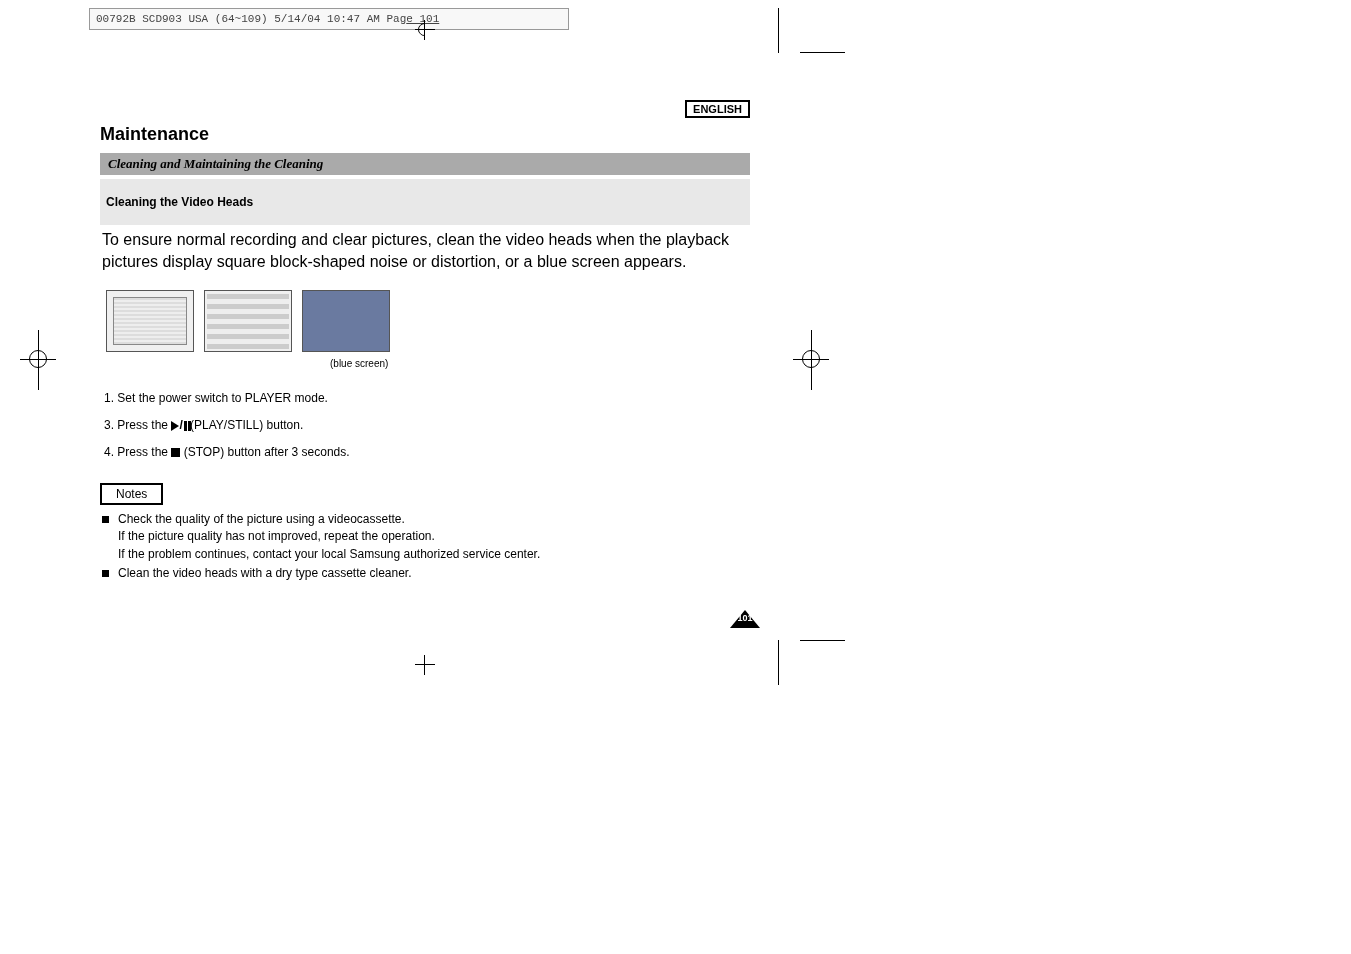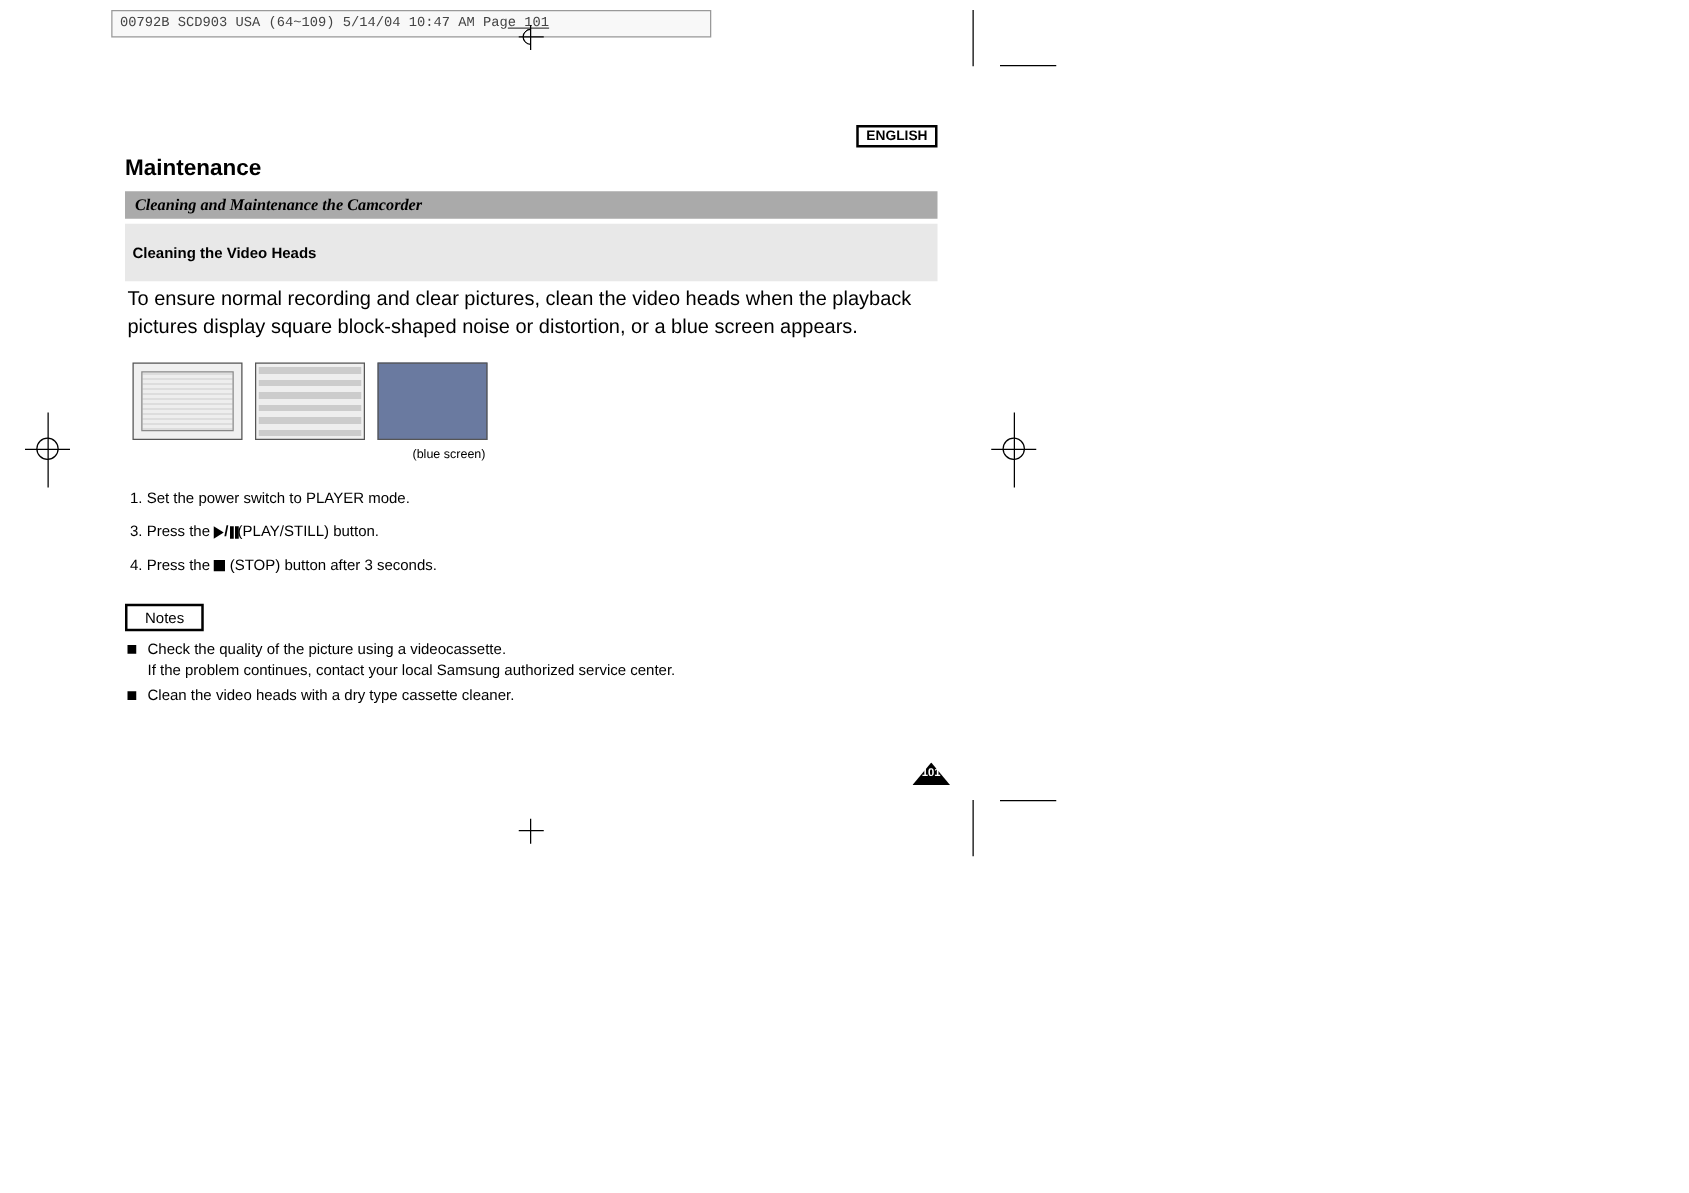--- a/index.html
+++ b/index.html
@@ -215,21 +215,21 @@
 <div class="cropmark-left-circ"></div>
 <div class="cropmark-left-v crop-mark"></div>
 <div class="cropmark-left-h"></div>
 
 <div class="page">
 
   <div class="lang-badge">ENGLISH</div>
 
   <h1 class="title">Maintenance</h1>
 
-  <div class="section-bar">Cleaning and Maintenance the Camcorder</div>
+  <div class="section-bar">Cleaning and Maintaining the Cleaning</div>
 
   <div class="subheader">Cleaning the Video Heads</div>
 
   <p class="intro">To ensure normal recording and clear pictures, clean the video heads when the playback pictures display square block-shaped noise or distortion, or a blue screen appears.</p>
 
   <div class="img-row">
     <div class="img-box clean"></div>
     <div class="img-box noisy"></div>
     <div class="img-box blue"></div>
   </div>
@@ -248,20 +248,21 @@
       <span>4.  Press the </span>
       <span class="stop-sq"></span>
       <span>(STOP) button after 3 seconds.</span>
     </div>
   </div>
 
   <div class="notes-label">Notes</div>
   <ul class="notes-list">
     <li>
       <span class="cont">Check the quality of the picture using a videocassette.</span>
+      <span class="cont">If the picture quality has not improved, repeat the operation.</span>
       <span class="cont">If the problem continues, contact your local Samsung authorized service center.</span>
     </li>
     <li>Clean the video heads with a dry type cassette cleaner.</li>
   </ul>
 
 </div>
 
 <div class="page-num-arrow">
   <svg width="30" height="18" viewBox="0 0 30 18">
     <polygon points="15,0 30,18 0,18" fill="#000"></polygon>

